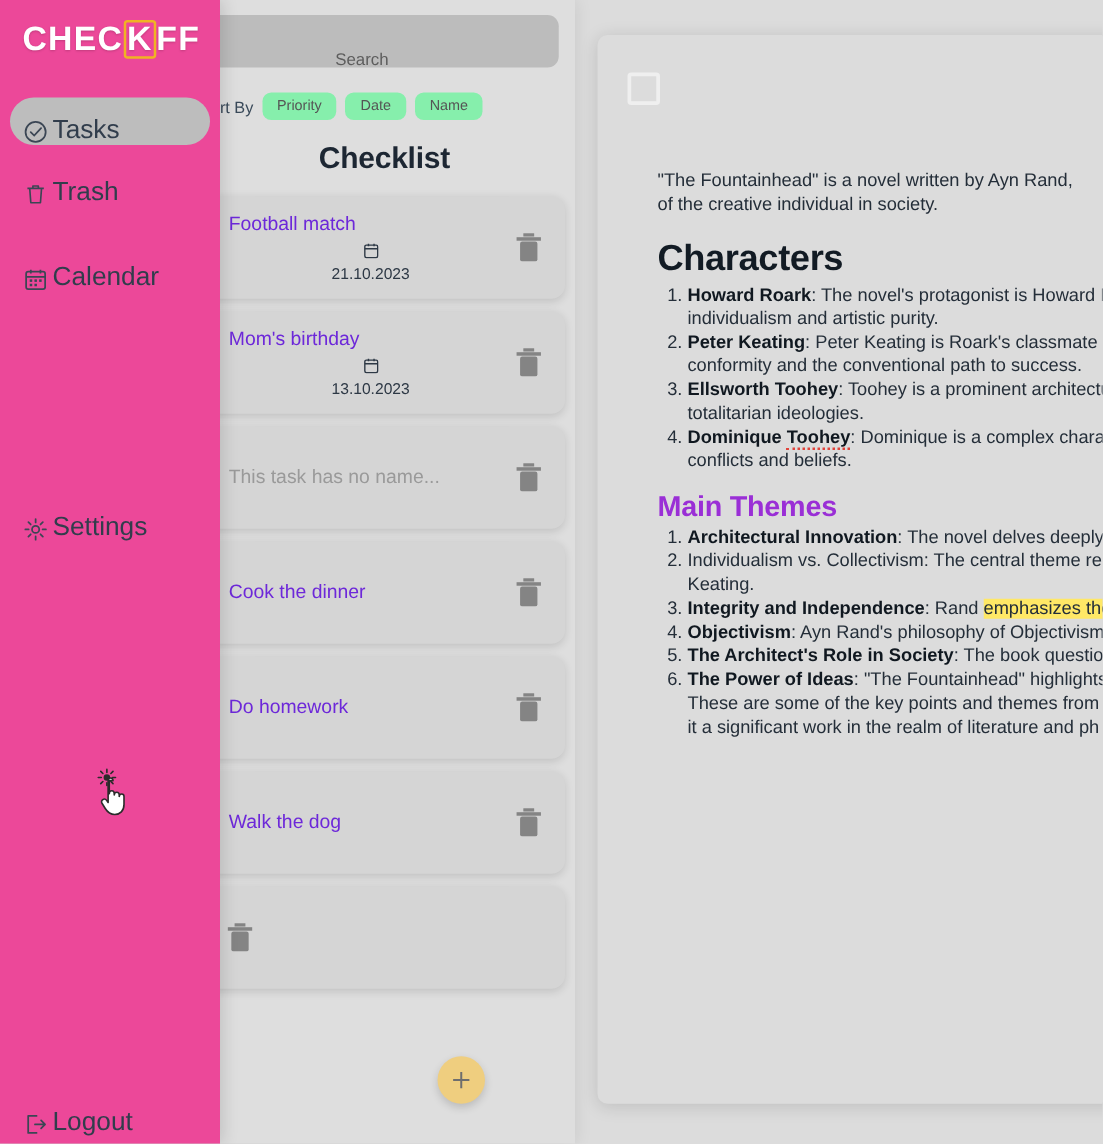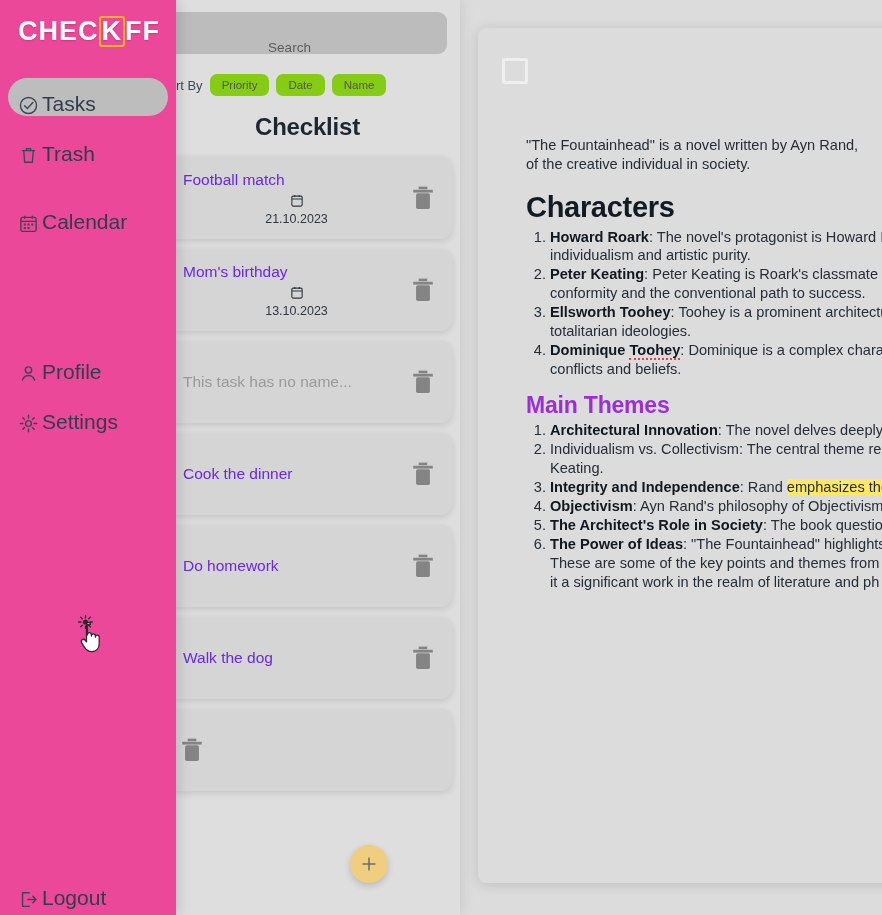--- a/index.html
+++ b/index.html
@@ -33,21 +33,21 @@
   }
   .search-input::placeholder { color: #5d5d5d; }
 
   .sortrow {
     position: absolute; left: 5px; top: 72px;
     width: 300px; height: 26px;
     display: flex; align-items: center; gap: 7px;
   }
   .sort-label { font-size: 13px; color: #3a4a5a; white-space: nowrap; }
   .sort-chip {
-    background: #84cc16; border: none; border-radius: 7px;
+    background: #86efac; border: none; border-radius: 7px;
     padding: 5px 12px; font-size: 11.5px; color: #555;
     font-family: "Liberation Sans", sans-serif; cursor: pointer;
   }
   .collapse-knob {
     position: absolute; left: -22px; top: 60px;
     width: 34px; height: 34px; border-radius: 50%;
     background: #cacaca; box-shadow: 0 1px 3px rgba(0,0,0,0.16);
   }
 
   .checklist-title {
@@ -310,27 +310,20 @@
             <rect x="6.6" y="12" width="2.3" height="2.3"></rect>
             <rect x="10.9" y="12" width="2.3" height="2.3"></rect>
             <rect x="15.2" y="12" width="2.3" height="2.3"></rect>
             <rect x="6.6" y="16" width="2.3" height="2.3"></rect>
             <rect x="10.9" y="16" width="2.3" height="2.3"></rect>
           </g>
       </svg>
       <span class="nav-label">Calendar</span>
     </div>
 
-    <div class="nav-item" style="top:346px">
-      <svg class="nav-icon" viewBox="0 0 24 24">
-        <circle cx="12" cy="8" r="3.6" fill="none" stroke="#3b4654" stroke-width="1.6"></circle>
-        <path d="M5 19.4c1.4-3.6 4-5.2 7-5.2s5.6 1.6 7 5.2" fill="none" stroke="#3b4654" stroke-width="1.6" stroke-linecap="round"></path>
-      </svg>
-      <span class="nav-label">Profile</span>
-    </div>
 
     <div class="nav-item" style="top:396px">
       <svg class="nav-icon" viewBox="0 0 24 24">
         <circle cx="12" cy="12" r="3.3" fill="none" stroke="#3b4654" stroke-width="1.6"></circle>
         <path d="M12 2.6v3M12 18.4v3M2.6 12h3M18.4 12h3M5.4 5.4l2.1 2.1M16.5 16.5l2.1 2.1M18.6 5.4l-2.1 2.1M7.5 16.5l-2.1 2.1" stroke="#3b4654" stroke-width="1.6" stroke-linecap="round" fill="none"></path>
       </svg>
       <span class="nav-label">Settings</span>
     </div>
 
     <div class="nav-item" style="top:872px">

